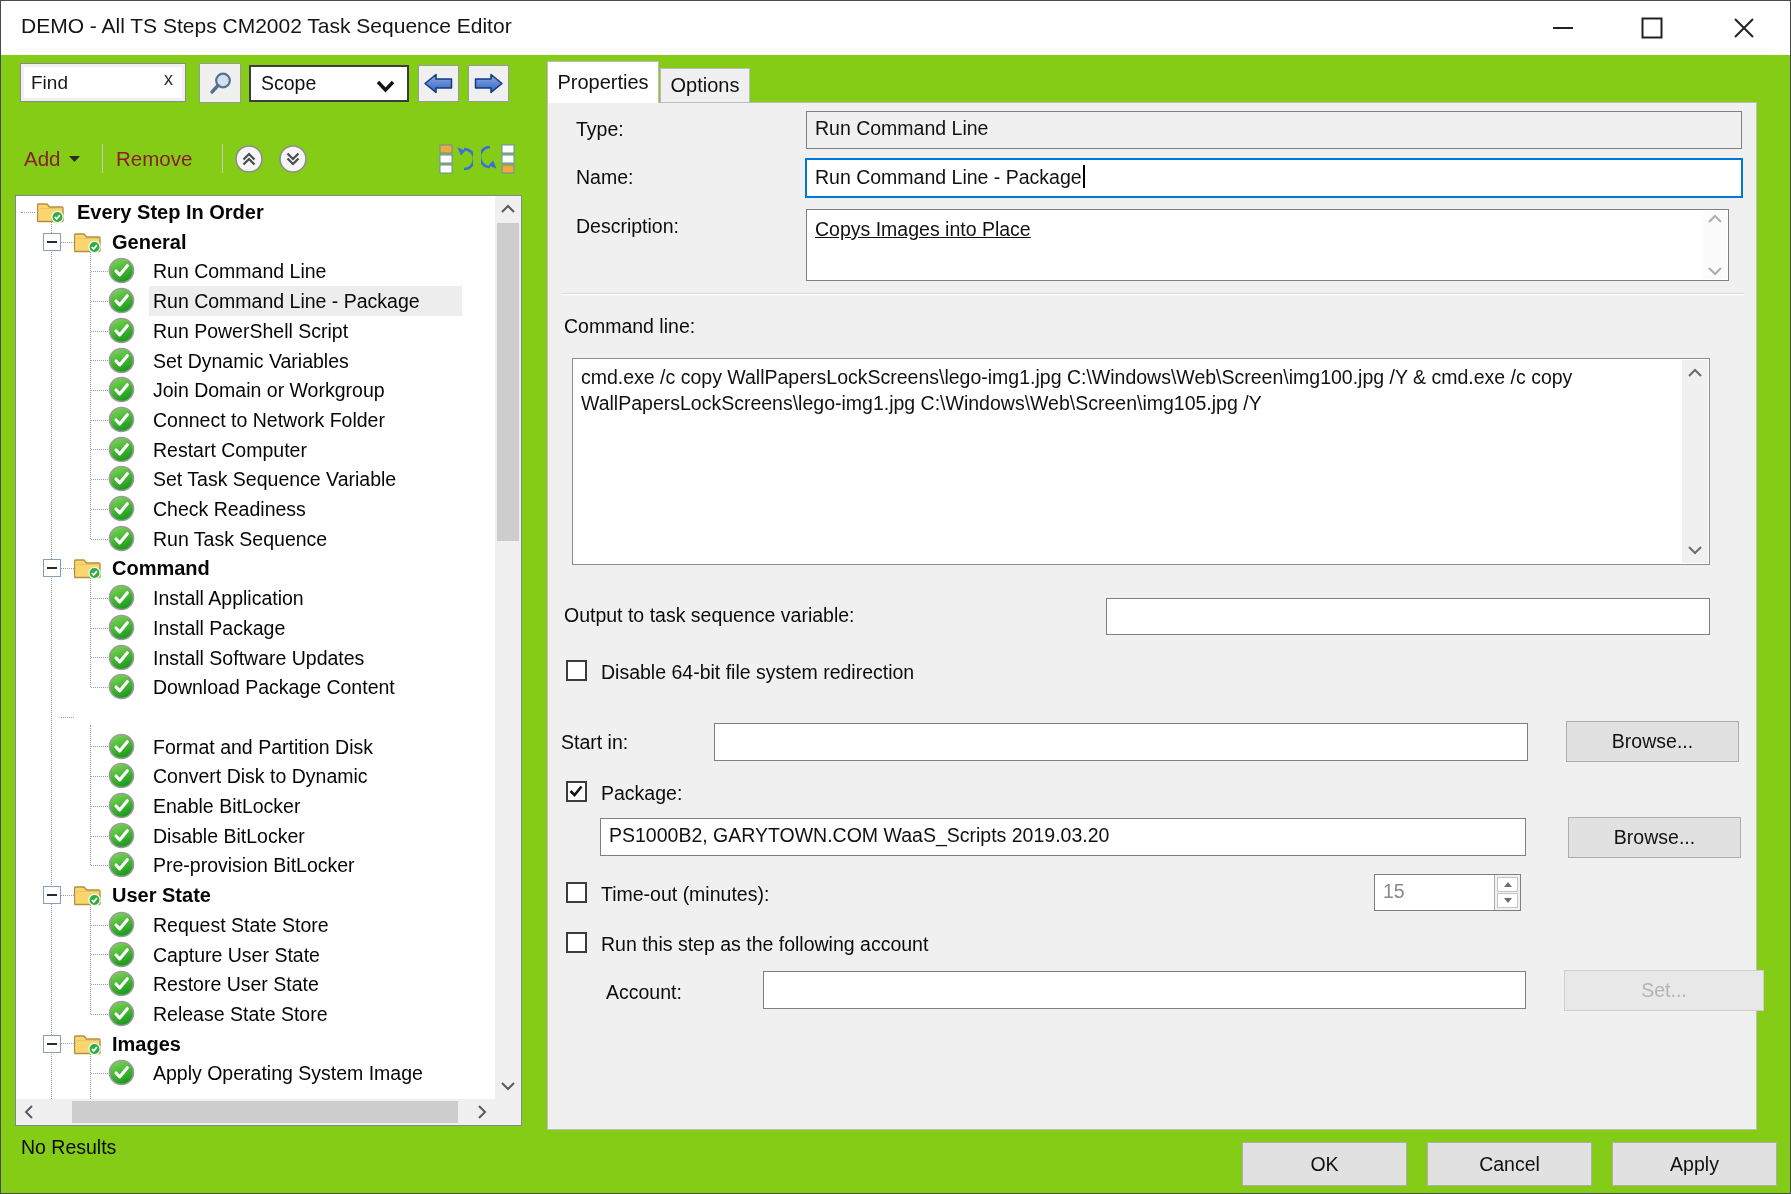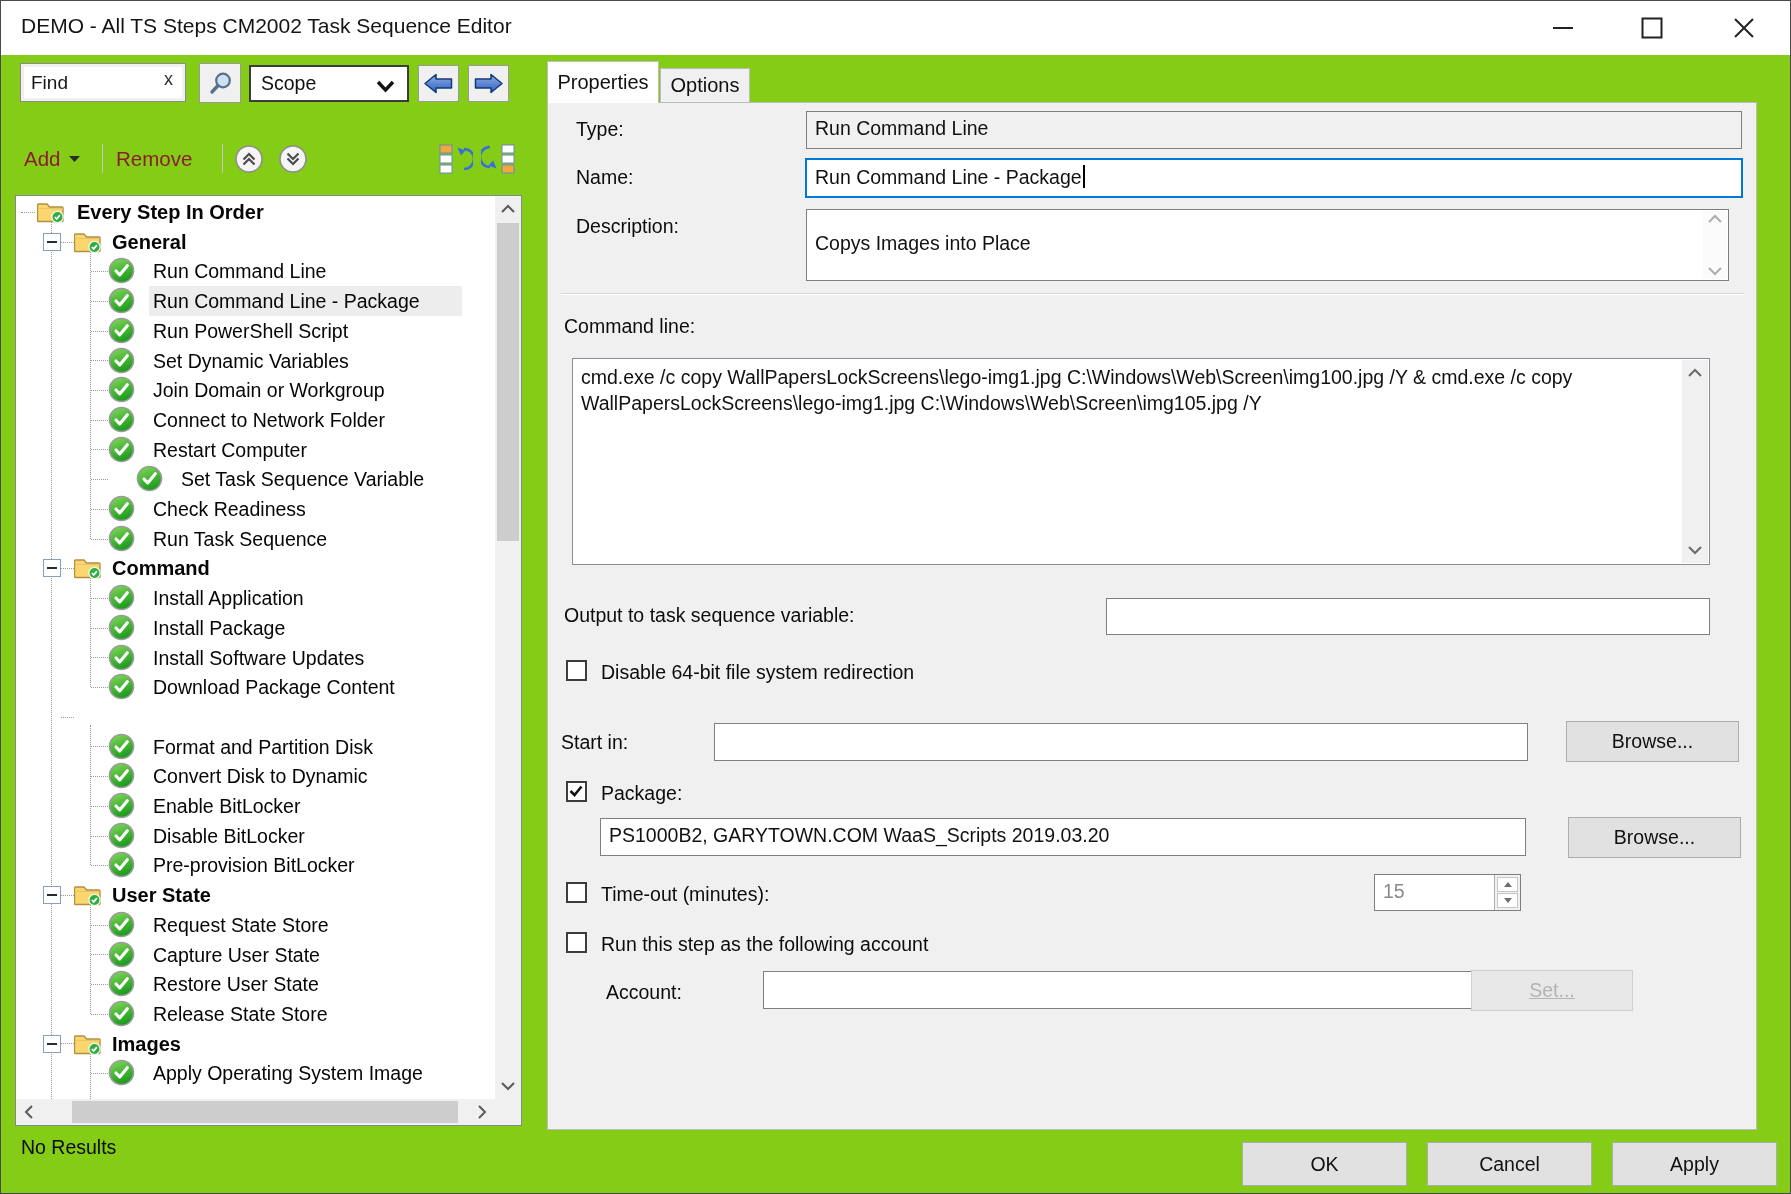--- a/index.html
+++ b/index.html
@@ -318,21 +318,21 @@
                 <linearGradient id="gg8" x1="0" y1="0" x2="0.4" y2="1">
     <stop offset="0" stop-color="#86da5c"></stop>
                   <stop offset="1" stop-color="#1e9c1e"></stop>
                 </linearGradient>
               </defs>
   <circle cx="13.5" cy="13.5" r="12" fill="url(#gg8)" stroke="#9b9b9b" stroke-width="1.6"></circle>
   <path d="M8 14 l3.7 3.9 l7.6 -9.2" stroke="#fff" stroke-width="3.1" fill="none" stroke-linecap="round" stroke-linejoin="round"></path>
             </svg></span>
           <span class="t-label t-step" style="left:133px;padding:0 4px 0 4px;">Restart Computer</span>
         </div>
-        <div class="tree-row" style="top: 268px; margin-left: 28px;">
+        <div class="tree-row" style="top: 268px;">
           <span class="t-ico" style="left:92px;top:1px;"><svg width="27" height="27" viewBox="0 0 27 27">
   <defs>
                 <linearGradient id="gg9" x1="0" y1="0" x2="0.4" y2="1">
     <stop offset="0" stop-color="#86da5c"></stop>
                   <stop offset="1" stop-color="#1e9c1e"></stop>
                 </linearGradient>
               </defs>
   <circle cx="13.5" cy="13.5" r="12" fill="url(#gg9)" stroke="#9b9b9b" stroke-width="1.6"></circle>
   <path d="M8 14 l3.7 3.9 l7.6 -9.2" stroke="#fff" stroke-width="3.1" fill="none" stroke-linecap="round" stroke-linejoin="round"></path>
             </svg></span>
@@ -617,21 +617,21 @@
     <div class="field-text">Run Command Line</div>
   </div>
 
   <div class="lbl" style="left:575px;top:165px;">Name:</div>
   <div class="field focus" style="left:804px;top:157px;width:938px;height:40px;">
     <div class="field-text"><span>Run Command Line - Package</span><span class="caret"></span></div>
   </div>
 
   <div class="lbl" style="left:575px;top:214px;">Description:</div>
   <div class="field" style="left:805px;top:208px;width:923px;height:72px;">
-    <div class="field-text" style="margin-top:22px;">Copys Images into Place</div>
+    <div class="field-text" style="margin-top:8px;text-decoration:underline;">Copys Images into Place</div>
     <div class="mini-scroll">
       <svg width="16" height="10" style="position:absolute;top:3px;left:4px;">
           <path d="M2 8 L8 2 L14 8" stroke="#a9aeb4" stroke-width="2" fill="none"></path>
         </svg>
       <svg width="16" height="10" style="position:absolute;bottom:3px;left:4px;">
           <path d="M2 2 L8 8 L14 2" stroke="#a9aeb4" stroke-width="2" fill="none"></path>
         </svg>
     </div>
   </div>
 
@@ -693,18 +693,18 @@
     </div>
   </div>
 
   <div class="cb" style="left:565px;top:931px;"></div>
   <div class="lbl" style="left:600px;top:932px;">Run this step as the following account</div>
 
   <div class="lbl" style="left:605px;top:980px;">Account:</div>
   <div class="field" style="left:762px;top:970px;width:763px;height:38px;">
     <div class="field-text"></div>
   </div>
-  <div class="btn btn-disabled" style="left:1470px;top:969px;width:162px;height:41px;text-decoration:underline;">Set...</div>
+  <div class="btn btn-disabled" style="left:1563px;top:969px;width:200px;height:41px;">Set...</div>
 
   <div class="btn" style="left:1241px;top:1141px;width:165px;height:44px;">OK</div>
   <div class="btn" style="left:1426px;top:1141px;width:165px;height:44px;">Cancel</div>
   <div class="btn" style="left:1611px;top:1141px;width:165px;height:44px;">Apply</div>
 </div>
 
 </body></html>

